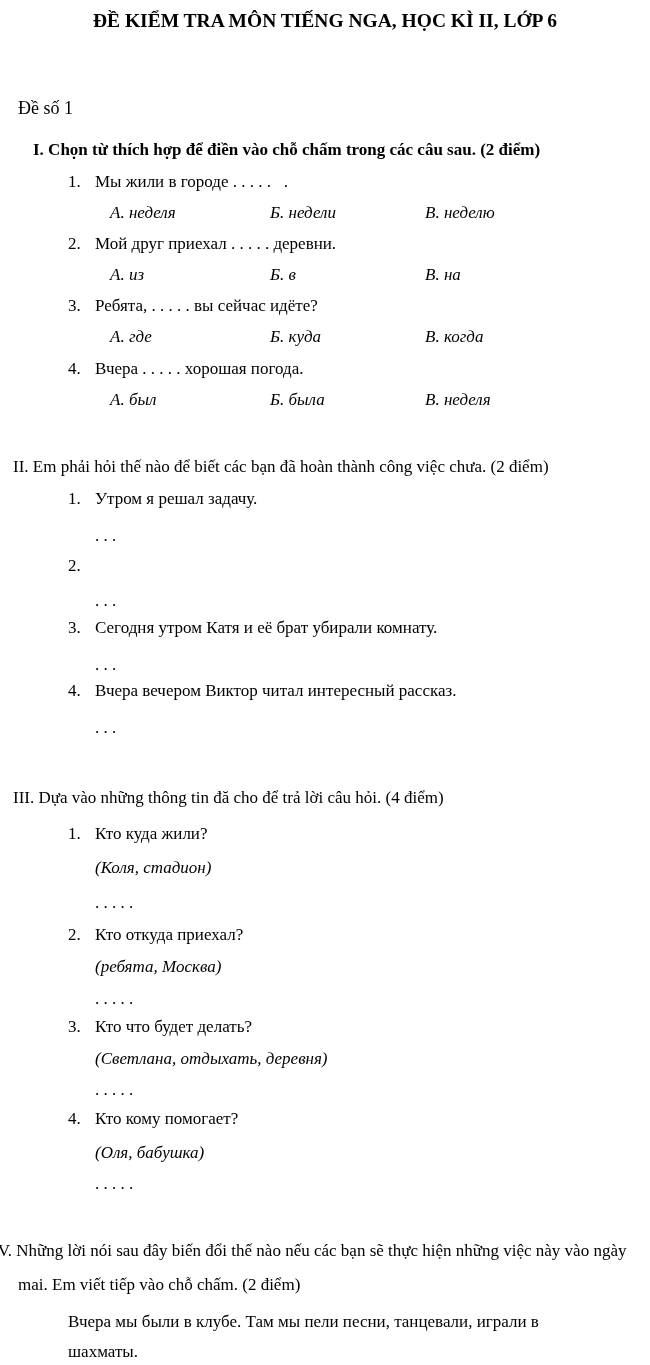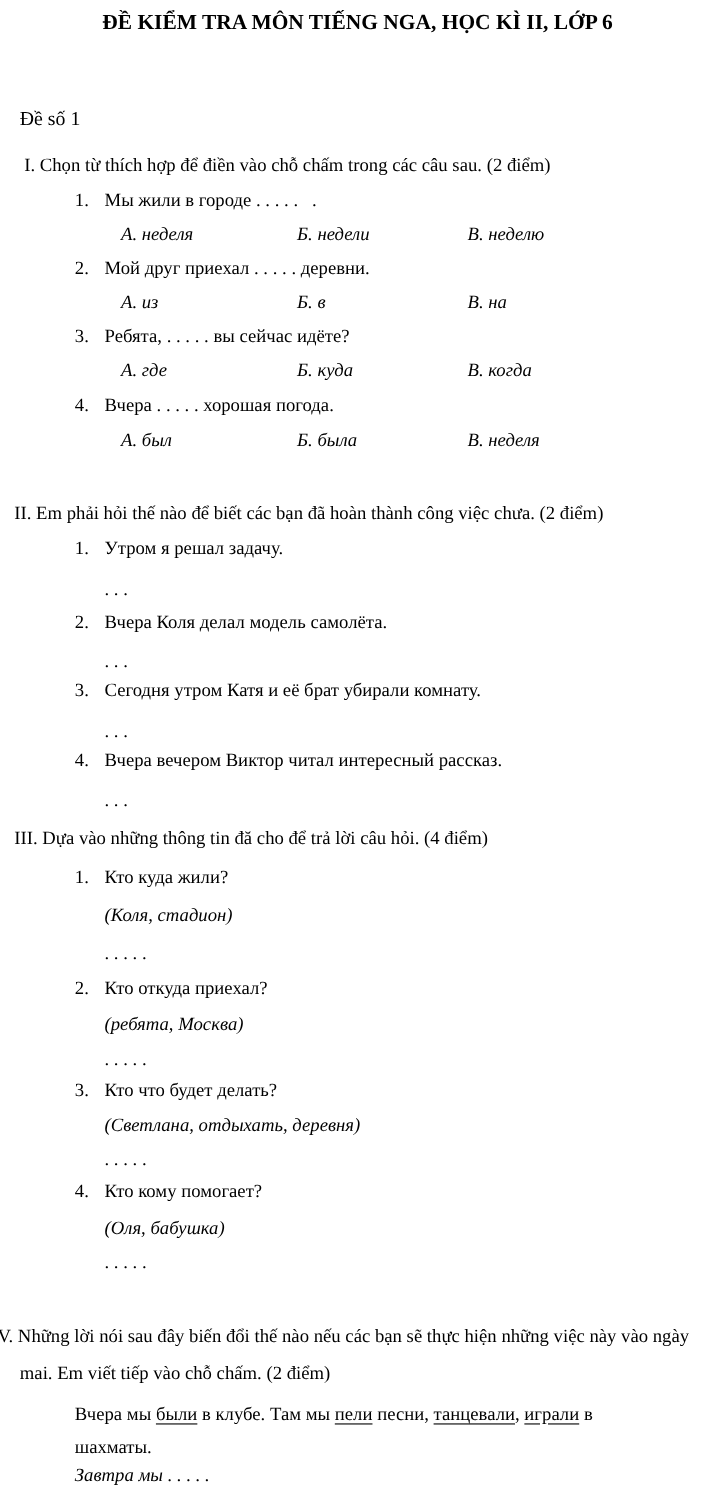--- a/index.html
+++ b/index.html
@@ -12,37 +12,37 @@
   .page { width:650px; height:1287px; background:#fff; position:relative; }
   .title {
     padding-top:9px; text-align:center;
     font-weight:bold; font-size:19.5px; line-height:24px;
   }
   .subtitle {
     margin:65px 0 0 18px;
     font-weight:normal; font-size:18px;
   }
   .sec-h { margin-left:13px; }
-  .sec-h.first { margin-left:22px; }
+  .sec-h.first { margin-left:33px;font-weight:bold; }
   .q-row { margin-left:68px; display:flex; }
   .q-num { flex:none; width:27px; }
   .q-text { white-space:pre; }
   .opt-row {
     margin-left:110px; display:grid;
     grid-template-columns:160px 155px auto;
     font-style:italic;
   }
   .dots { margin-left:95px; white-space:pre; }
   .hint { margin-left:95px; font-style:italic; }
   .sec4-h {
     padding-left:18px; text-indent:-26px; padding-right:8px;
     line-height:34px;
   }
   .passage { margin-left:68px; width:545px; line-height:30px; }
-  .u { text-decoration:underline; text-underline-offset:3px; }
+  .u { text-underline-offset:3px; }
   .ans-line { margin-left:68px; font-style:italic; white-space:pre; }
 </style>
 </head>
 <body>
 
 <div class="page">
 
   <div class="title">ĐỀ KIỂM TRA MÔN TIẾNG NGA, HỌC KÌ II, LỚP 6</div>
 
   <div class="subtitle">Đề số 1</div>
@@ -92,37 +92,36 @@
   <div class="sec-h" style="margin-top:46px">II. Em phải hỏi thế nào để biết các bạn đã hoàn thành công việc chưa. (2 điểm)</div>
 
   <div class="q-row" style="margin-top:11px">
     <span class="q-num">1.</span>
     <span class="q-text">Утром я решал задачу.</span>
   </div>
   <div class="dots" style="margin-top:16px">. . .</div>
 
   <div class="q-row" style="margin-top:9px">
     <span class="q-num">2.</span>
-    <span class="q-text">Вчера Коля делал модель самолёта.</span>
   </div>
   <div class="dots" style="margin-top:14px">. . .</div>
 
   <div class="q-row" style="margin-top:6px">
     <span class="q-num">3.</span>
     <span class="q-text">Сегодня утром Катя и её брат убирали комнату.</span>
   </div>
   <div class="dots" style="margin-top:16px">. . .</div>
 
   <div class="q-row" style="margin-top:5px">
     <span class="q-num">4.</span>
     <span class="q-text">Вчера вечером Виктор читал интересный рассказ.</span>
   </div>
   <div class="dots" style="margin-top:16px">. . .</div>
 
-  <div class="sec-h" style="margin-top:13px">III. Dựa vào những thông tin đă cho để trả lời câu hỏi. (4 điểm)</div>
+  <div class="sec-h" style="margin-top:49px">III. Dựa vào những thông tin đă cho để trả lời câu hỏi. (4 điểm)</div>
 
   <div class="q-row" style="margin-top:15px">
     <span class="q-num">1.</span>
     <span class="q-text">Кто куда жили?</span>
   </div>
   <div class="hint" style="margin-top:13px">(Коля, стадион)</div>
   <div class="dots" style="margin-top:14px">. . . . .</div>
 
   <div class="q-row" style="margin-top:11px">
     <span class="q-num">2.</span>

